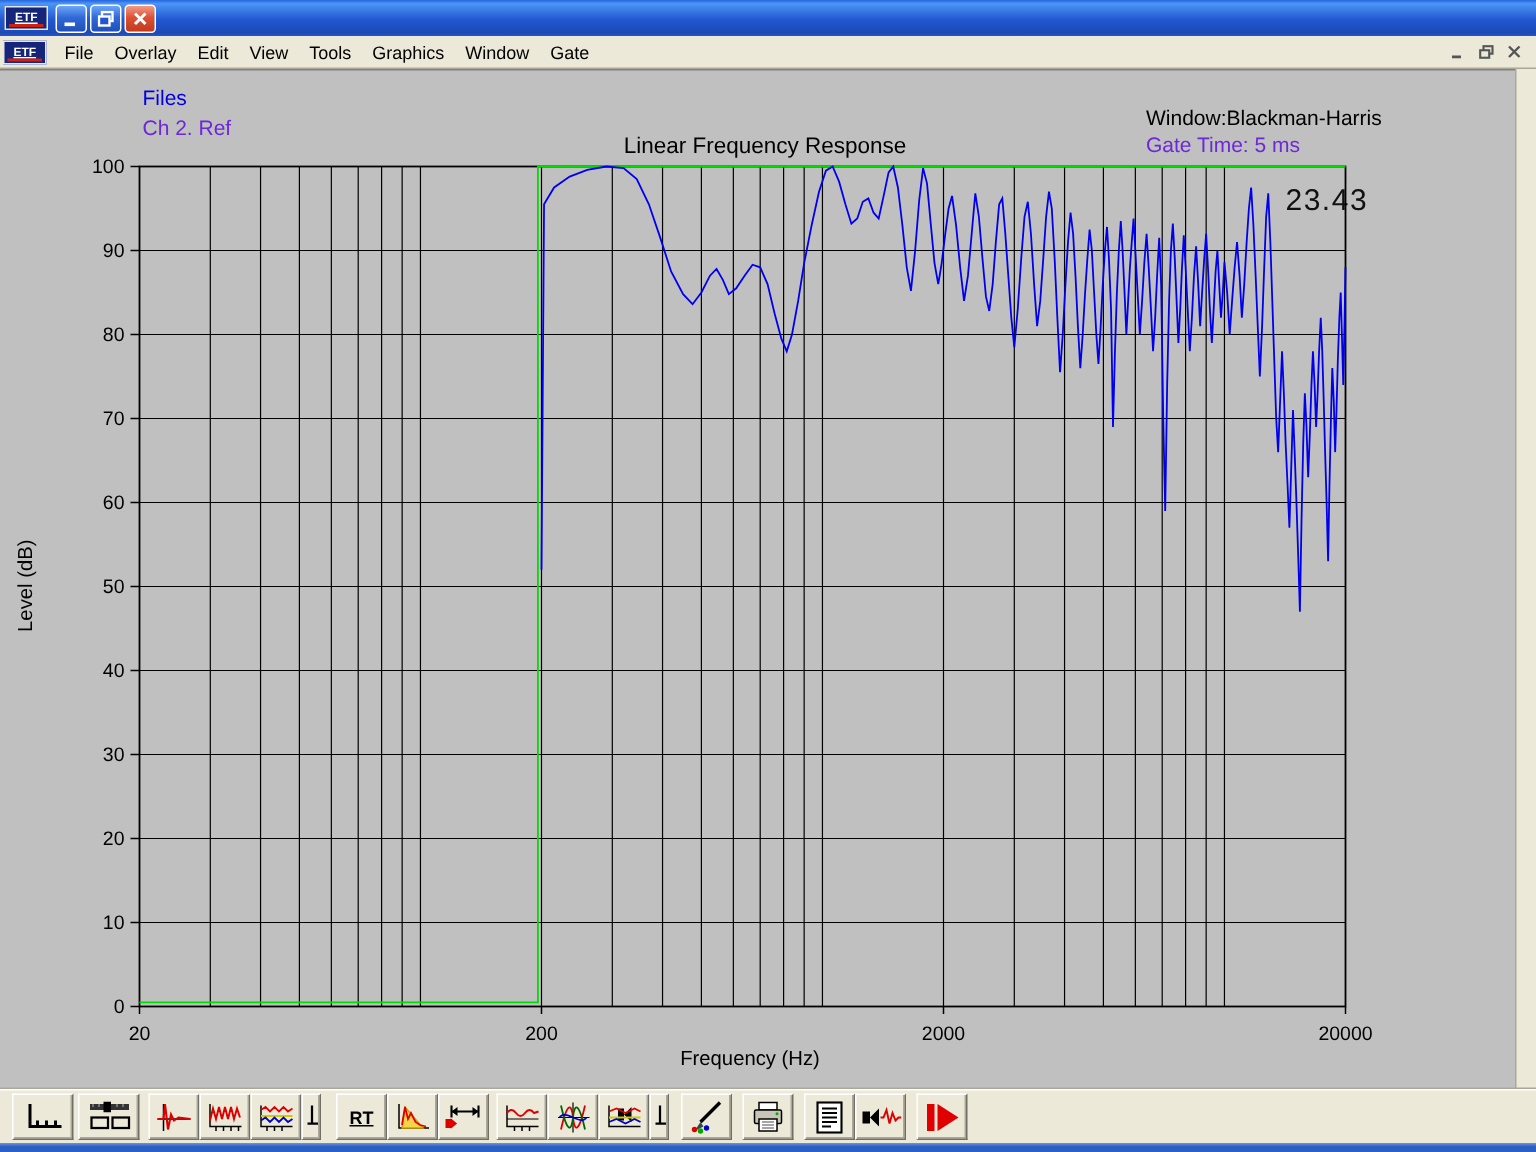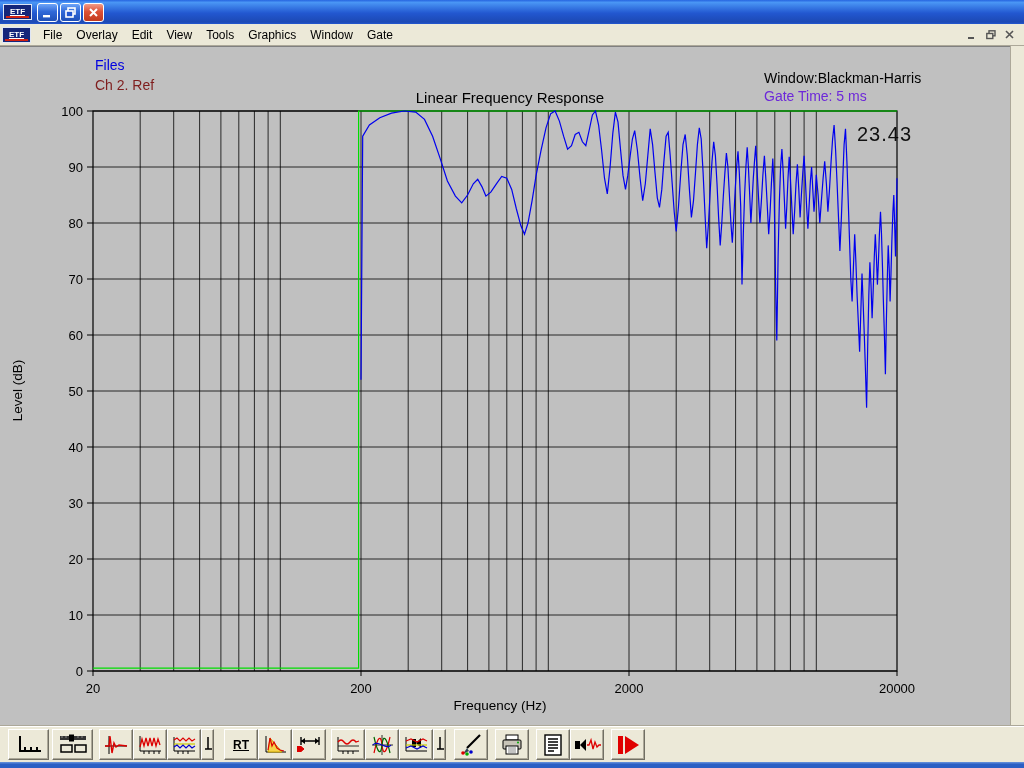--- a/index.html
+++ b/index.html
@@ -123,21 +123,21 @@
       <div class="mdi-btn">
         <svg width="9" height="9">
             <path d="M1 1 L8 8 M8 1 L1 8" stroke="#555" stroke-width="1.6"></path>
           </svg>
       </div>
     </div>
   </div>
 
   <div id="client">
     <div class="overlay-label" id="legend-system" style="color: rgb(0, 0, 224);">Files</div>
-    <div class="overlay-label" id="legend-ref" style="color: #7f1d1d;">Ch 2. Ref</div>
+    <div class="overlay-label" id="legend-ref" style="color: #6d28d9;">Ch 2. Ref</div>
     <div class="overlay-label" id="info-window">Window:Blackman-Harris</div>
     <div class="overlay-label" id="info-gate">Gate Time: 5 ms</div>
     <div class="overlay-label" id="chart-title">Linear Frequency Response</div>
     <div class="overlay-label" id="readout">23.43</div>
     <div class="overlay-label" id="ylabel">Level (dB)</div>
     <div class="overlay-label" id="xlabel">Frequency (Hz)</div>
     <svg id="chart-svg" width="1010" height="680">
         <line class="grid" x1="140.2" y1="64" x2="140.2" y2="624"></line>
         <line class="grid" x1="173.7" y1="64" x2="173.7" y2="624"></line>
         <line class="grid" x1="199.6" y1="64" x2="199.6" y2="624"></line>

